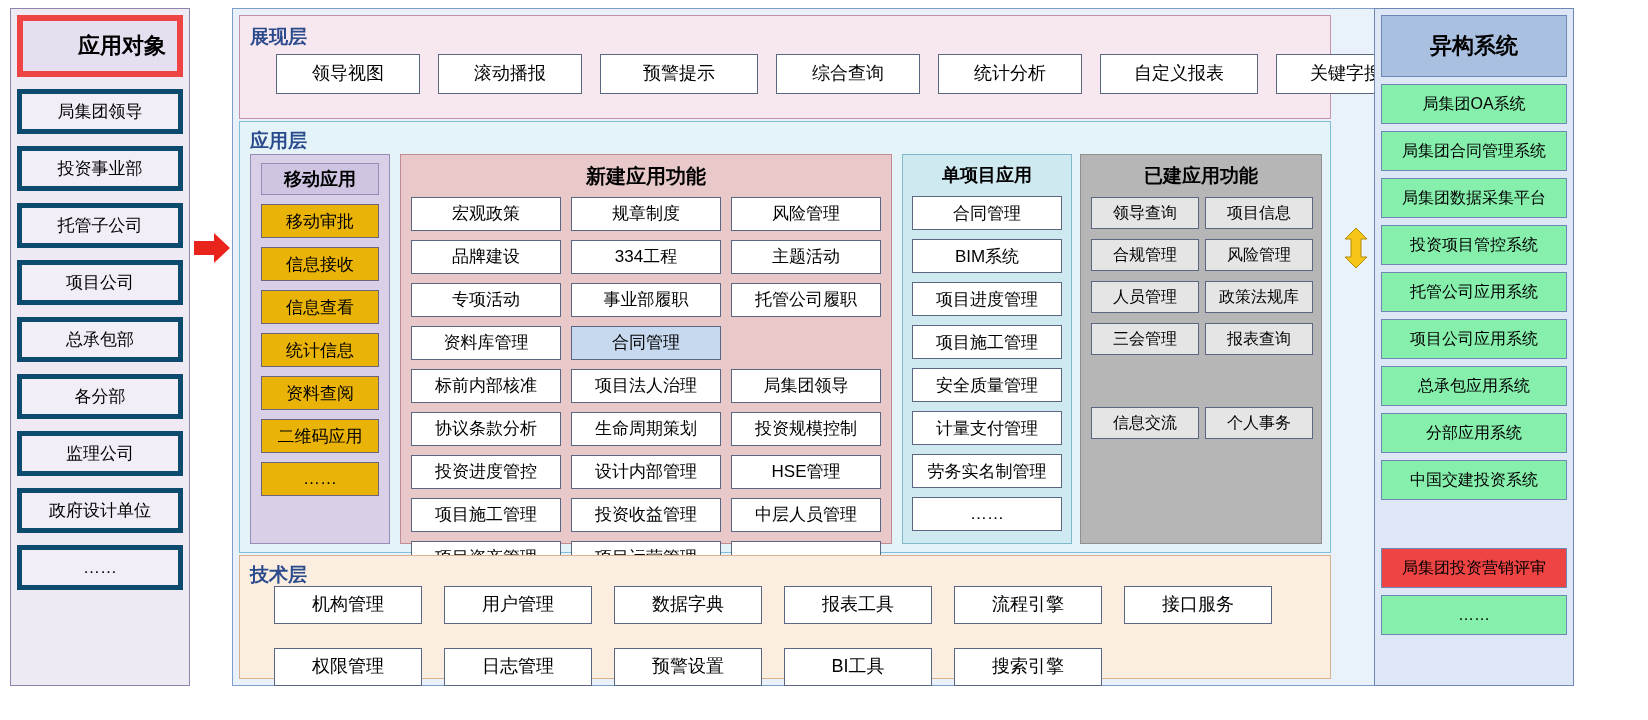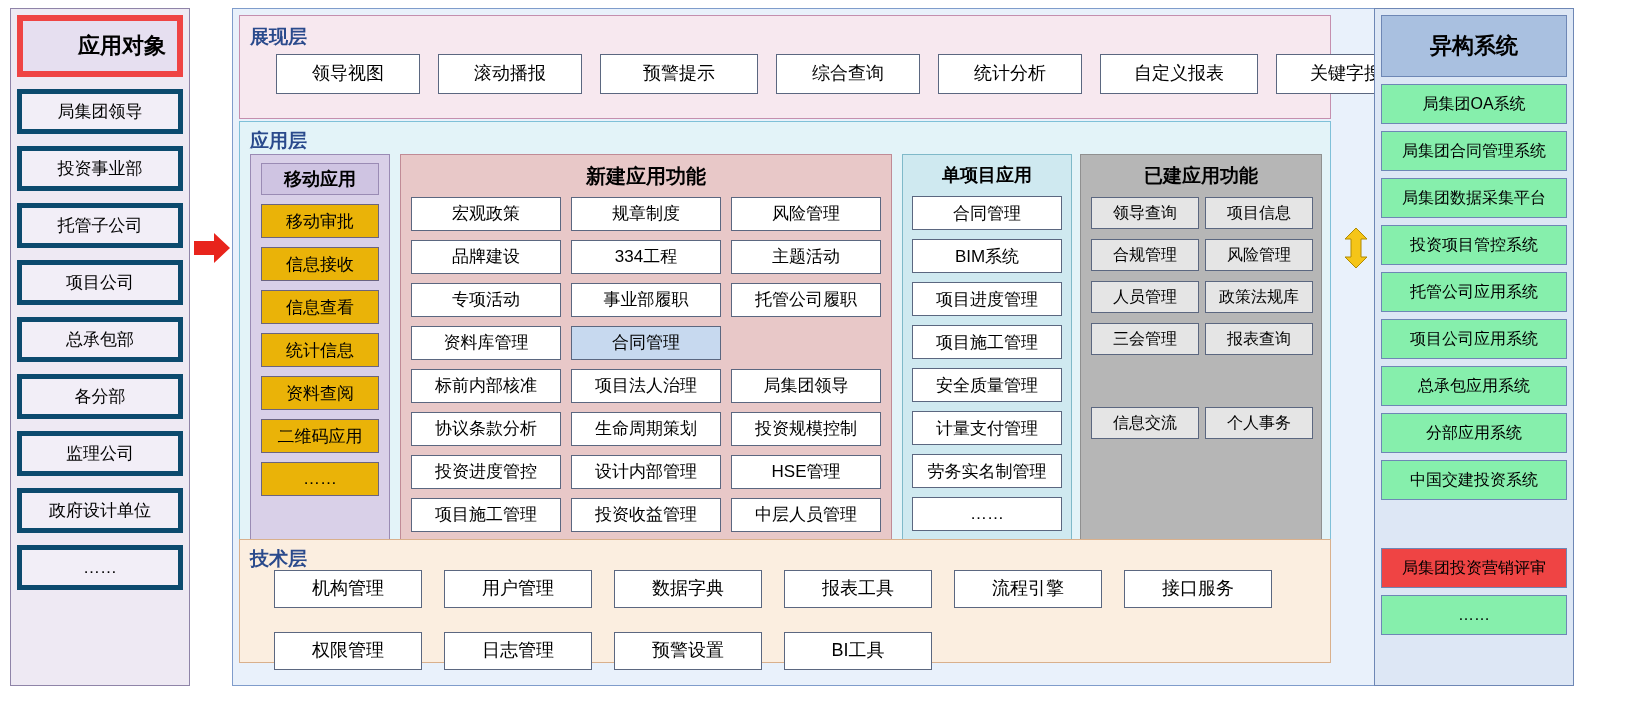--- a/index.html
+++ b/index.html
@@ -261,21 +261,21 @@
     grid-auto-rows: 32px;
     gap: 10px 6px;
     margin-top: 20px;
   }
   #built-box .grid2 .cell { font-size: 16px; background: #e5e5e5; }
 
   
   #tech-layer {
     position: absolute;
     left: 6px;
-    top: 530px;
+    top: 546px;
     width: 1092px;
     height: 124px;
     border: 1px solid #d9b08c;
     background: #fbeee0;
     box-sizing: border-box;
   }
   #tech-layer .layer-title { position: absolute; left: 10px; top: 6px; }
   #tech-layer .grid {
     position: absolute;
     left: 34px;
@@ -449,20 +449,21 @@
         <div class="cell">机构管理</div>
         <div class="cell">用户管理</div>
         <div class="cell">数据字典</div>
         <div class="cell">报表工具</div>
         <div class="cell">流程引擎</div>
         <div class="cell">接口服务</div>
         <div class="cell">权限管理</div>
         <div class="cell">日志管理</div>
         <div class="cell">预警设置</div>
         <div class="cell">BI工具</div>
+        <div class="cell">搜索引擎</div>
       </div>
     </div>
   </div>
 
   <svg id="arrow-right" viewBox="0 0 32 40">
     <polygon points="16,0 27,11 21,11 21,29 27,29 16,40 5,29 11,29 11,11 5,11" fill="#f5c518" stroke="#b08a00" stroke-width="1"></polygon>
   </svg>
 
   <div id="hetero">
     <div class="title">异构系统</div>

